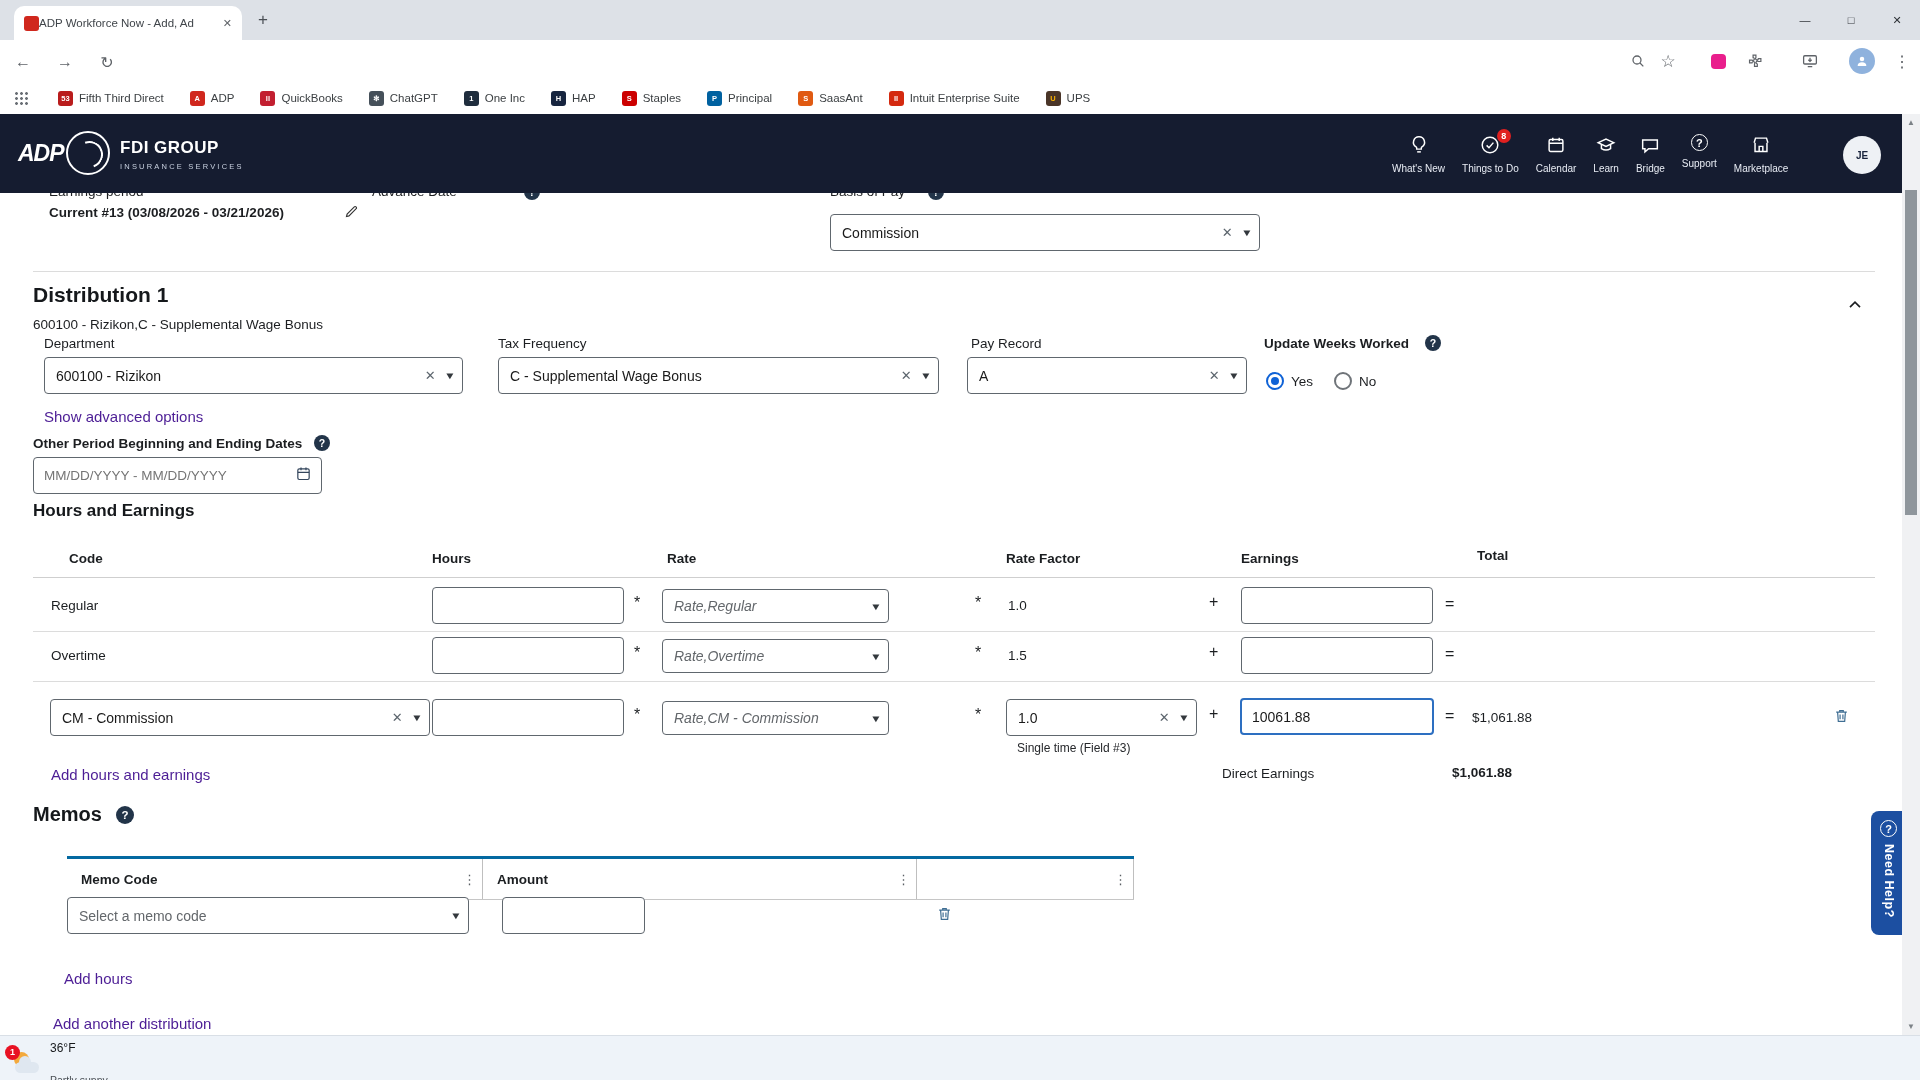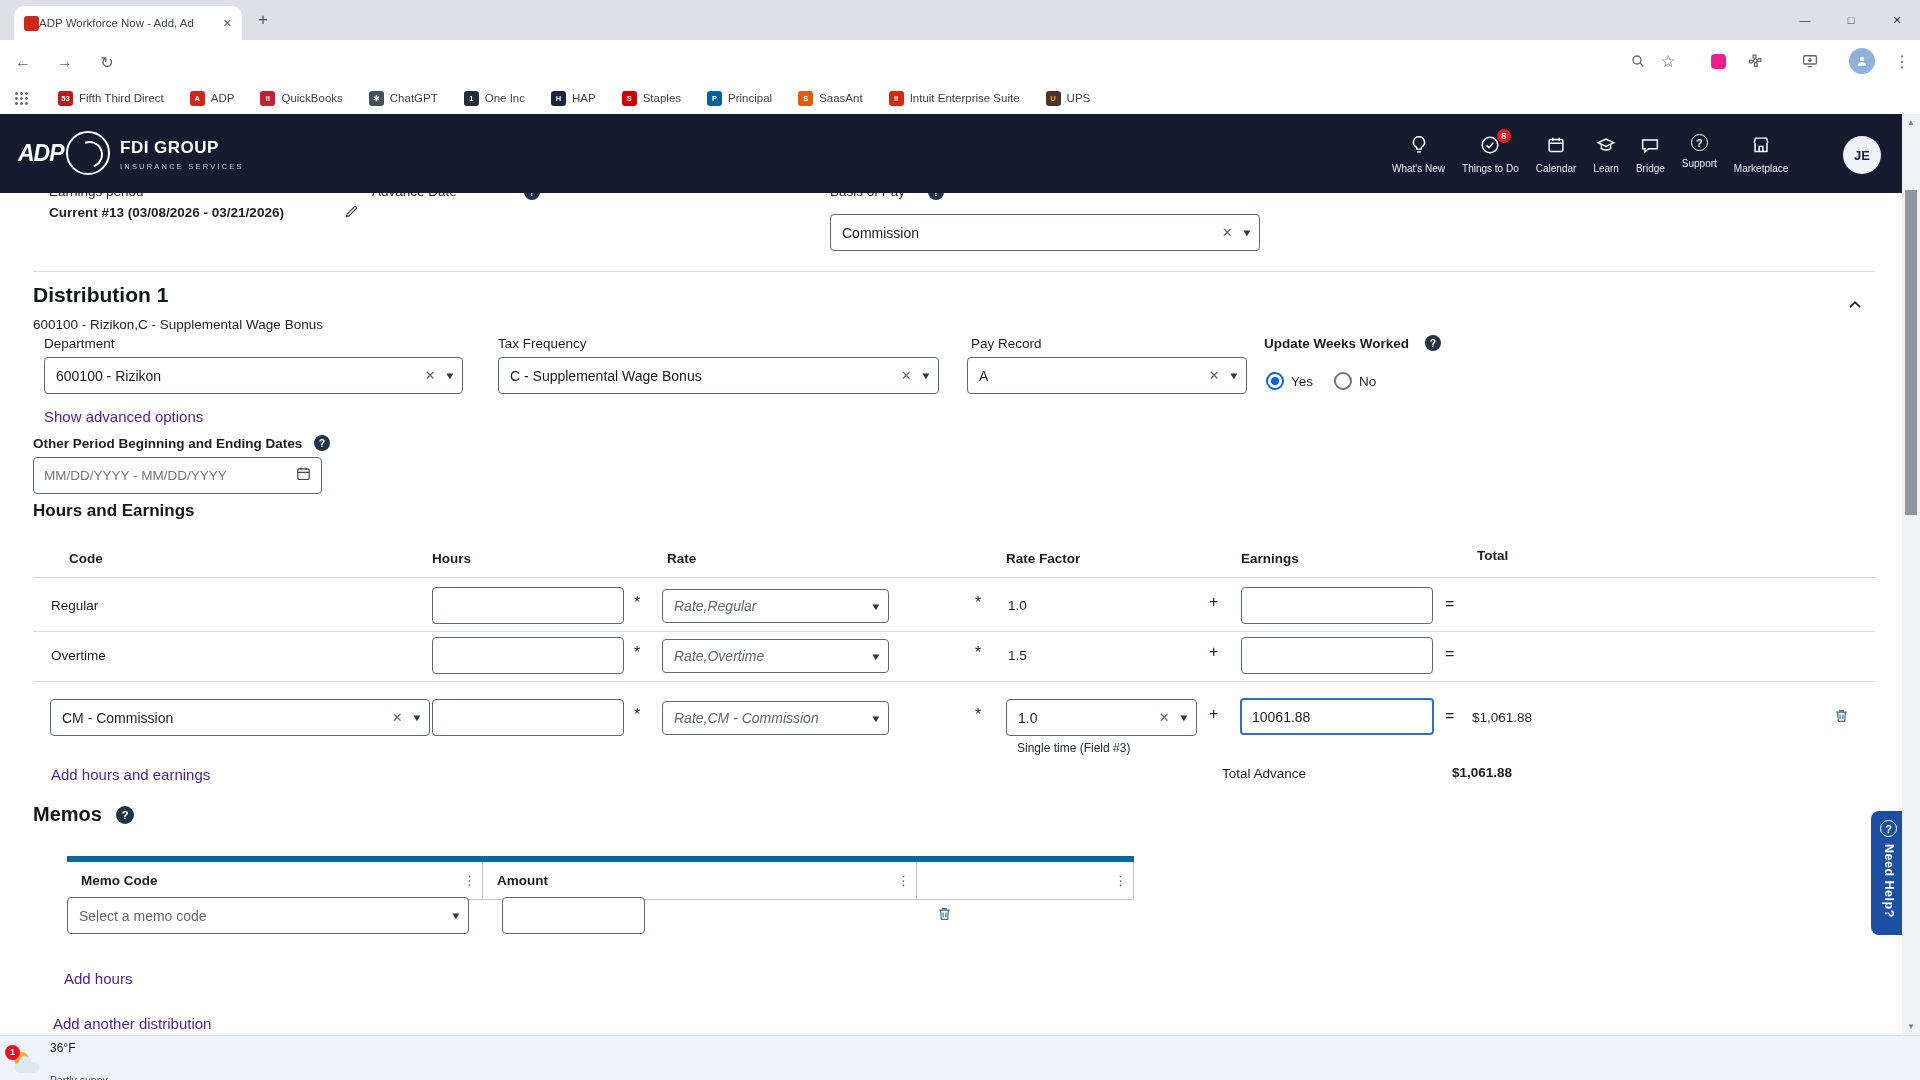--- a/index.html
+++ b/index.html
@@ -43,21 +43,21 @@
   .brand .bt{font-size:7.5px;letter-spacing:2.2px;color:#c9d1e0;margin-top:4px}
   .hsearch{position:absolute;left:610px;top:20px;width:394px;height:40px;border:1px solid #4b5874;border-radius:20px;background:#1c2640;display:flex;align-items:center;gap:10px;padding:0 5px 0 6px}
   .lens-circle{width:29px;height:29px;border-radius:50%;border:1.5px solid #cfd6e6;display:flex;align-items:center;justify-content:center;flex:none}
   .hsearch input{flex:1;background:transparent;border:0;outline:0;color:#e8ecf4;font-size:14.5px;font-family:inherit;min-width:0}
   .hsearch input::placeholder{color:#93a0b8}
   .go{width:31px;height:31px;border-radius:50%;background:#7e889c;color:#fff;display:flex;align-items:center;justify-content:center;font-size:15px;flex:none}
   .hnav-row{position:absolute;left:1392px;top:20px;display:flex;gap:17px}
   .hnav{display:flex;flex-direction:column;align-items:center;gap:7px;position:relative}
   .hnav .lab{font-size:10px;color:#e8ecf4;white-space:nowrap}
   .hbadge{position:absolute;right:8px;top:-5px;background:#e02020;color:#fff;border-radius:50%;width:14px;height:14px;font-size:9px;font-weight:700;display:flex;align-items:center;justify-content:center}
-  .avatar{position:absolute;left:1843px;top:22px;width:38px;height:38px;border-radius:50%;background:#eef1f5;color:#18233c;font-size:13px;font-weight:700;display:flex;align-items:center;justify-content:center}
+  .avatar{position:absolute;left:1843px;top:22px;width:38px;height:38px;border-radius:50%;background:#eef1f5;color:#18233c;font-size:10px;font-weight:700;display:flex;align-items:center;justify-content:center}
   .qsup{width:17px;height:17px;border-radius:50%;border:1.6px solid #fff;display:flex;align-items:center;justify-content:center;font-size:11px;font-weight:700}
 
   
   .content{position:absolute;inset:0;z-index:1}
   .lbl{position:absolute;font-size:13.5px;color:#1c1e21;white-space:nowrap}
   .bold{font-weight:700}
   .q{width:16px;height:16px;border-radius:50%;background:#223449;color:#fff;font-size:10.5px;font-weight:700;display:inline-flex;align-items:center;justify-content:center;position:absolute}
   .link{position:absolute;font-size:15px;color:#4c1d95;white-space:nowrap;cursor:pointer}
   .sel{position:absolute;height:37px;border:1px solid #60676e;border-radius:4px;background:#fff;display:flex;align-items:center;padding:0 8px 0 11px;font-size:14px;color:#1a1a1a}
   .sel .val{flex:1;white-space:nowrap;overflow:hidden}
@@ -73,21 +73,21 @@
   .hrline{position:absolute;height:1px;background:#dcdcdc}
   .op{position:absolute;font-size:16px;color:#1b1e21}
   .radio{position:absolute;display:flex;align-items:center;gap:7px;font-size:13.5px;color:#1c1e21}
   .rdot{width:18px;height:18px;border-radius:50%;border:2px solid #6f7479;position:relative;flex:none}
   .rdot.on{border-color:#0f62d6}
   .rdot.on::after{content:"";position:absolute;left:3px;top:3px;width:8px;height:8px;border-radius:50%;background:#0f62d6}
   .colh{position:absolute;font-size:13.5px;font-weight:700;color:#1b1e21;white-space:nowrap}
   .cellt{position:absolute;font-size:13.5px;color:#1b1e21;white-space:nowrap}
   .note{position:absolute;font-size:12px;color:#26282b;white-space:nowrap}
   .mtable{position:absolute;left:67px;top:856px;width:1067px}
-  .mhead{display:flex;height:44px;border-top:6px solid #0369a1;border-bottom:1px solid #c6c6c6}
+  .mhead{display:flex;height:44px;border-top:3px solid #0369a1;border-bottom:1px solid #c6c6c6}
   .mh-cell{display:flex;align-items:center;justify-content:space-between;padding:0 6px 0 14px;border-right:1px solid #bfbfbf;font-size:13.5px;font-weight:700;color:#1b1e21}
   .kebab{color:#5a5f64;font-size:13px;font-weight:400}
   .needhelp{position:absolute;left:1871px;top:811px;width:35px;height:124px;background:#1c4fa1;border-radius:8px 0 0 8px;z-index:4;display:flex;flex-direction:column;align-items:center;padding-top:9px;gap:7px}
   .nh-q{width:17px;height:17px;border-radius:50%;border:1.5px solid #fff;color:#fff;font-size:11px;font-weight:700;display:flex;align-items:center;justify-content:center}
   .nh-txt{writing-mode:vertical-rl;color:#fff;font-size:12.5px;font-weight:700;letter-spacing:.5px}
 
   
   .sbar{position:absolute;left:1902px;top:114px;width:18px;height:921px;background:#f0f1f3;z-index:6}
   .sthumb{position:absolute;left:3px;top:76px;width:12px;height:325px;background:#8f969c}
   .sarr{position:absolute;left:0;width:18px;text-align:center;font-size:8px;color:#7c8287}
@@ -235,21 +235,21 @@
     <div class="note" style="left:1017px;top:741px">Single time (Field #3)</div>
     <span class="op" style="left:1209px;top:705px">+</span>
     <input class="tinp focus" style="left: 1240px; top: 698px; width: 194px;" value="10061.88">
     <span class="op" style="left:1445px;top:707px">=</span>
     <div class="cellt" style="left:1472px;top:710px">$1,061.88</div>
     <span class="abs" style="left:1833px;top:707px"><svg width="17" height="18" viewBox="0 0 24 24" fill="none" stroke="#3f6e93" stroke-width="1.7">
           <path d="M4.5 6.5h15M9.5 6.5V4.5h5v2M6.5 6.5l1 13h9l1-13M10 10v6.5M14 10v6.5"></path>
         </svg></span>
 
     <div class="link" style="left:51px;top:766px">Add hours and earnings</div>
-    <div class="cellt" style="left:1222px;top:766px">Total Advance</div>
+    <div class="cellt" style="left:1222px;top:766px">Direct Earnings</div>
     <div class="cellt bold" style="left:1452px;top:765px">$1,061.88</div>
 
     <div class="abs" style="left:33px;top:803px;font-size:20px;font-weight:700;color:#15181b">Memos</div>
     <span class="q" style="left:116px;top:806px;width:18px;height:18px;font-size:11.5px">?</span>
 
     <div class="mtable">
       <div class="mhead">
         <div class="mh-cell" style="width:416px">
           <span>Memo Code</span>
           <span class="kebab">⋮</span>

